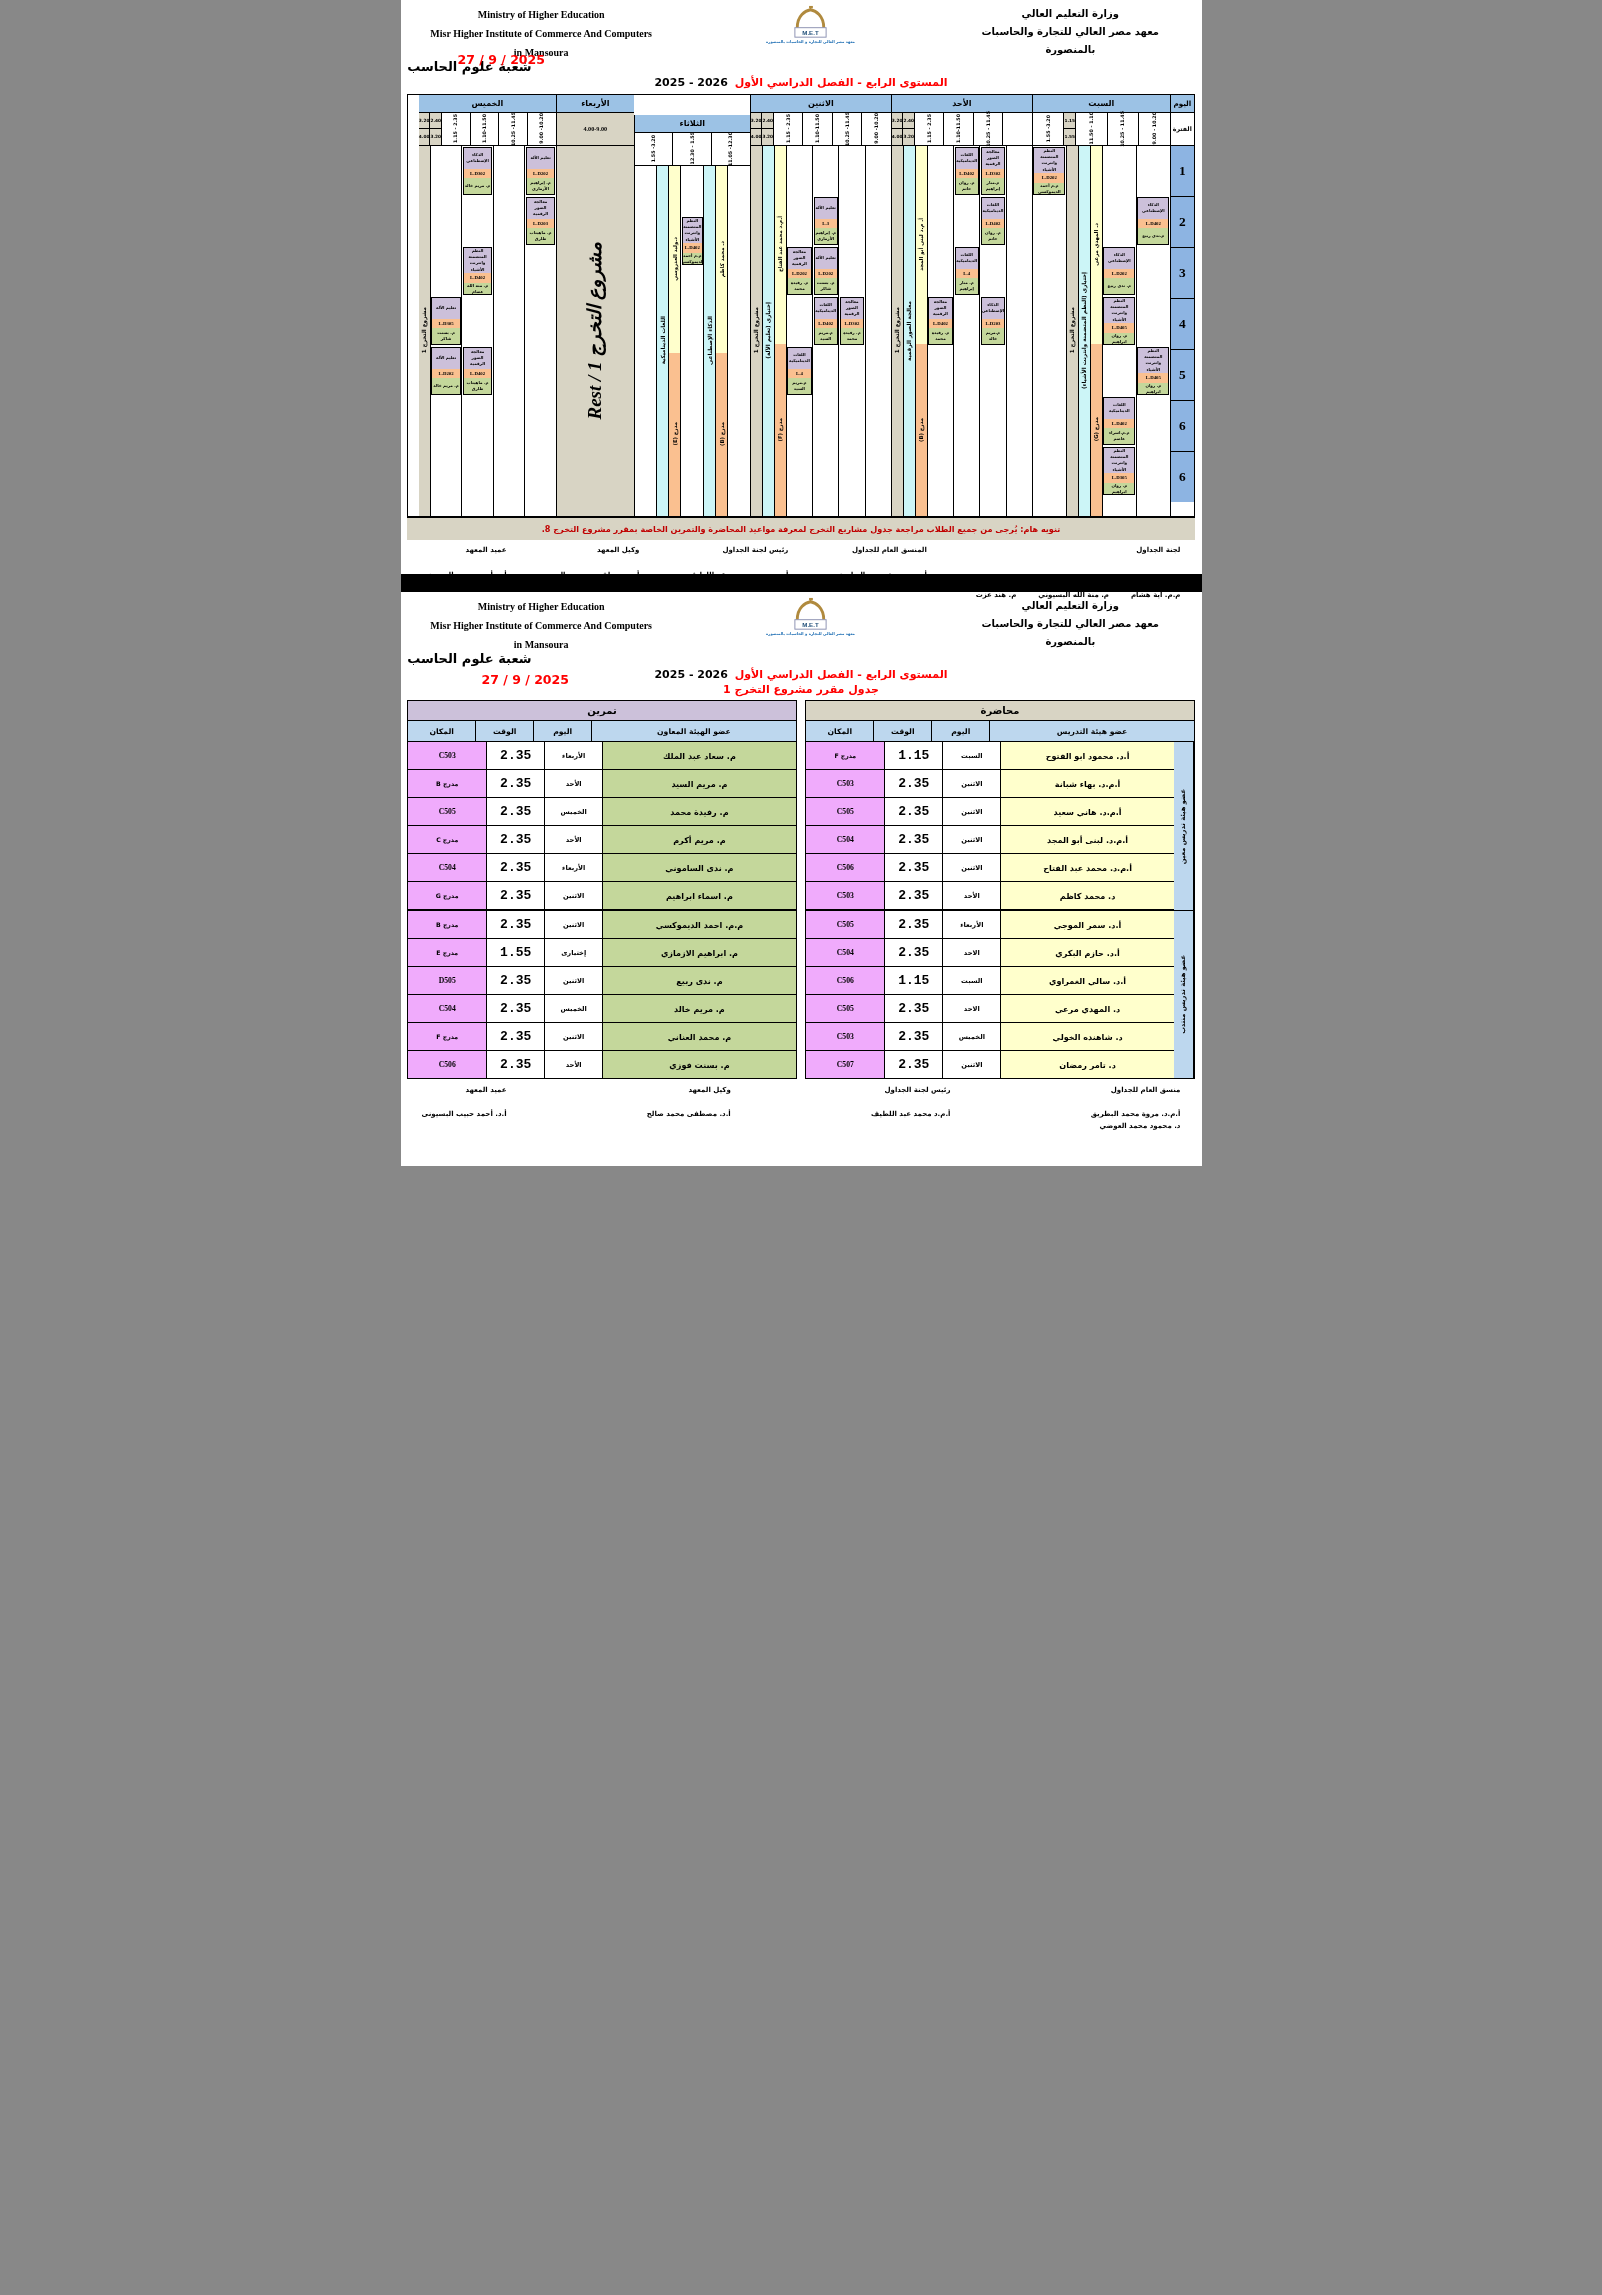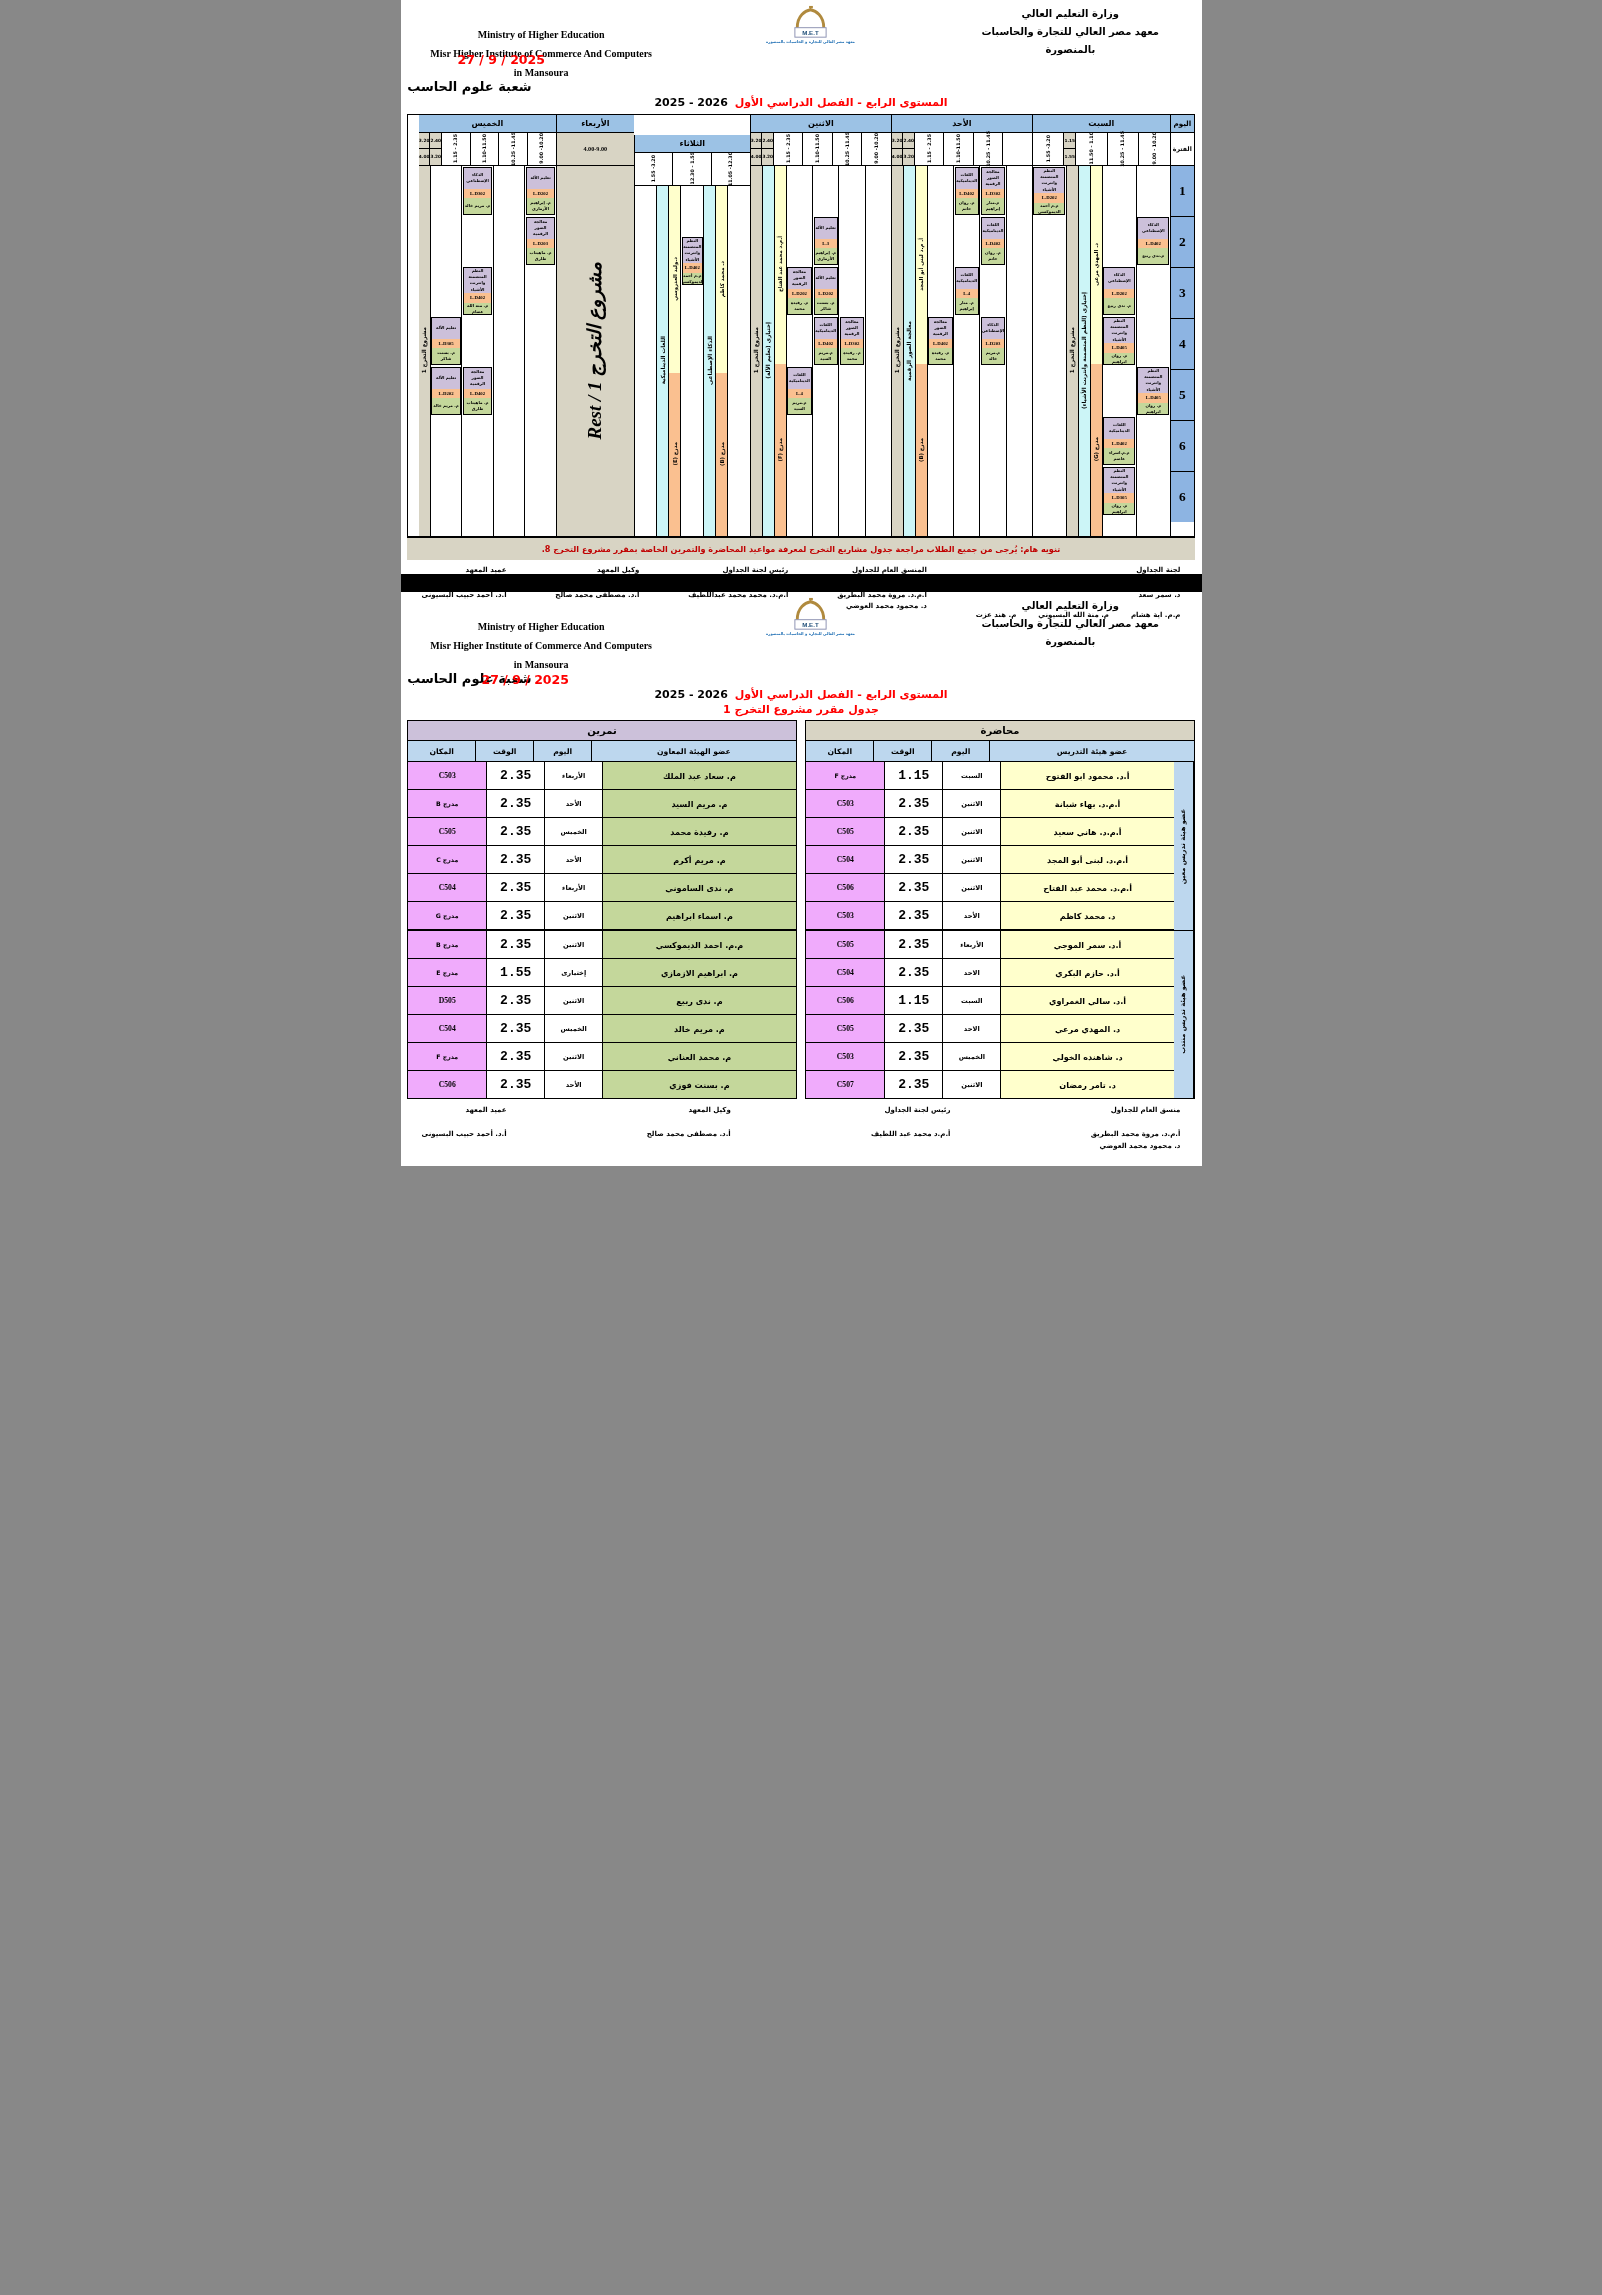--- a/index.html
+++ b/index.html
@@ -1,20 +1,20 @@
 <!DOCTYPE html>
 <html lang="ar" style="font-size:7.7px"><head>
 <meta charset="utf-8">
 <style>
   html,body{margin:0;padding:0;background:#888;}
   .sheet{width:801px;margin:0 auto;background:#fff;font-family:"DejaVu Sans",sans-serif;color:#000;}
   .page{position:relative;padding:4.8px 6.7px 7.7px 6.7px;box-sizing:border-box;}
   
   .hdr{display:flex;justify-content:space-between;align-items:flex-start;}
-  .hdr-en{width:268px;text-align:center;font-family:"Liberation Serif",serif;font-weight:bold;font-size:10px;line-height:1.9;margin-top:20px;}
+  .hdr-en{width:268px;text-align:center;font-family:"Liberation Serif",serif;font-weight:bold;font-size:10px;line-height:1.9;}
   .hdr-ar{width:249px;text-align:center;direction:rtl;font-weight:bold;font-size:10px;line-height:1.8;}
   .hdr-logo{width:144px;text-align:center;}
   .logo-cap{color:#1f6fb4;font-size:3.8px;font-weight:bold;margin-top:-1px;}
   .sub-center{text-align:left;font-weight:bold;font-size:13px;direction:rtl;margin-top:-2.9px;}
   .title-row{display:flex;direction:rtl;justify-content:center;gap:6.7px;font-weight:bold;font-size:11px;margin-top:1.9px;}
   .title-red{color:#ff0000;}
   .date-red{position:absolute;color:#ff0000;font-weight:bold;font-size:12.5px;}
   
   .tt{direction:rtl;display:flex;border:1.9px solid #000;margin-top:4.8px;background:#fff;}
   .labcol{width:23px;display:flex;flex-direction:column;border-left:1.4px solid #000;}

